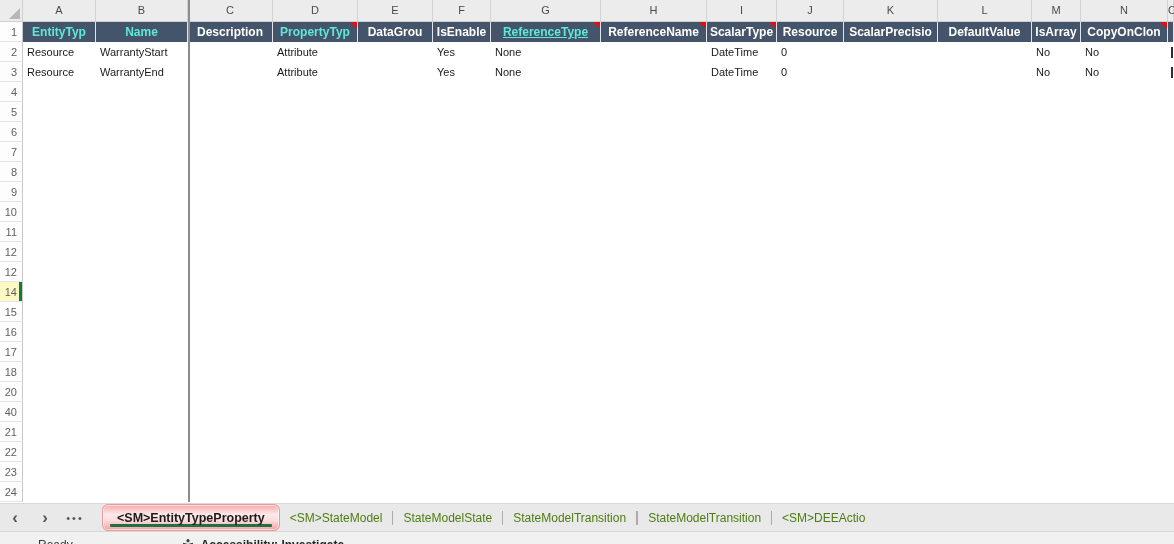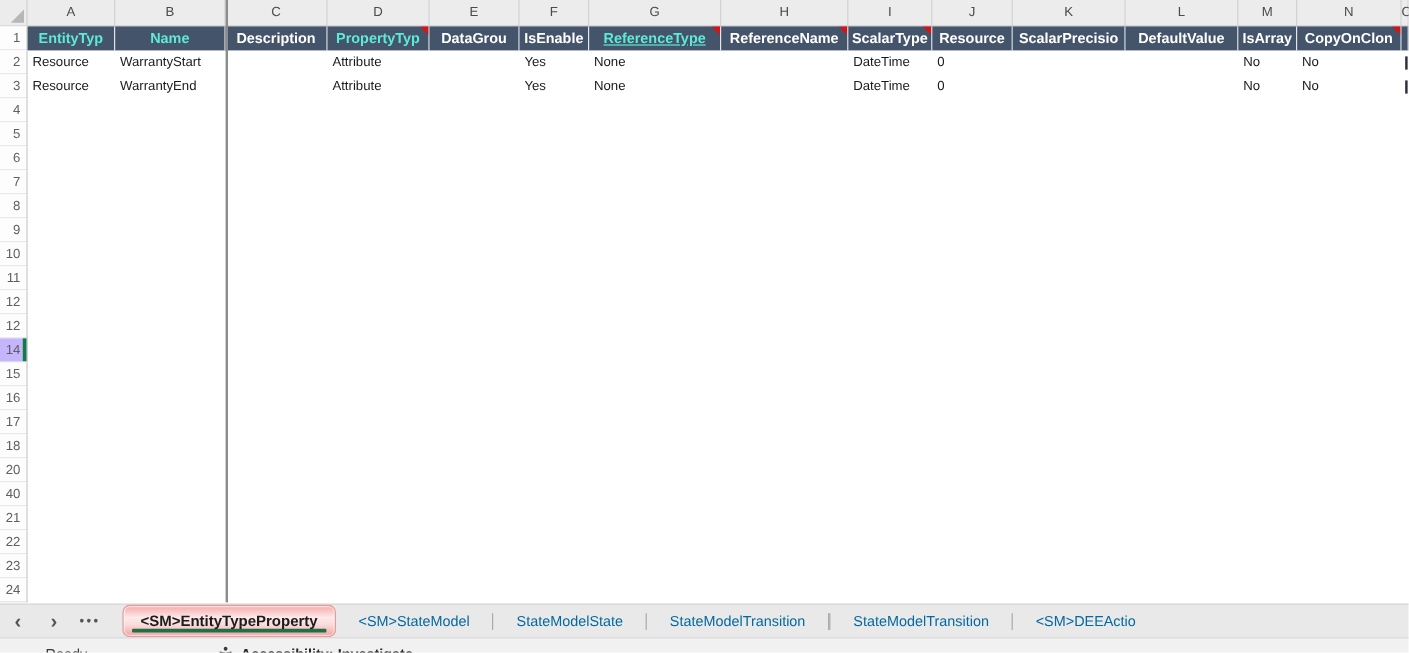--- a/index.html
+++ b/index.html
@@ -15,21 +15,21 @@
   #corner-cell .tri { position:absolute; right:2px; bottom:2px; width:0; height:0;
                       border-left:11px solid transparent; border-bottom:11px solid #b7b7b7; }
   .col-letter { position:absolute; top:0; height:21px; line-height:21px; text-align:center;
                 font-size:11px; color:#4a4a4a; border-right:1px solid #d2d2d2; }
 
   
   #row-numbers { position:absolute; left:0; top:22px; width:23px; }
   .row-num { position:relative; width:23px; height:20px; line-height:20px; text-align:right;
              padding-right:5px; font-size:11px; color:#5f5f5f; background:#fdfdfd;
              border-bottom:1px solid #e4e4e4; border-right:1px solid #c8c8c8; }
-  .row-num.active { background:#c4b5fd; }
+  .row-num.active { background:#fef9c3; }
   .row-num.active .stripe { position:absolute; right:0; top:0; width:3px; height:100%;
                             background:#107C41; }
 
   
   .hdr-cell { position:absolute; top:22px; height:20px; line-height:20px; background:#44546A;
               color:#fff; font-size:12px; font-weight:bold; text-align:center; overflow:hidden;
               white-space:nowrap; border-right:1px solid rgba(255,255,255,.85); }
   .hdr-cell.gold { color:#5eead4; }
   .hdr-cell .flag { position:absolute; top:0; right:0; width:0; height:0;
                     border-left:7px solid transparent; border-top:7px solid #e01010; }
@@ -50,21 +50,21 @@
   .nav-more { color:#555; font-size:11px; letter-spacing:2px; width:30px; text-align:center; }
   #active-tab { position:relative; margin-left:12px; height:27px; padding:0 14px;
                 display:flex; align-items:center; border-radius:6px;
                 background:linear-gradient(180deg,#f6a9a9 0%,#fde9e9 38%,#fbdcdc 62%,#f3a0a0 100%);
                 border:1px solid #e89b9b; box-shadow:0 0 0 1px rgba(255,255,255,.6) inset; }
   #active-tab .lbl { font-size:12.5px; font-weight:bold; color:#1c1c1c; white-space:nowrap;
                      position:relative; z-index:2; }
   #active-tab .underline { position:absolute; left:7px; right:7px; bottom:3px; height:3px;
                            background:#1E7145; border-radius:1px; }
   #inactive-tabs { display:flex; align-items:center; height:100%; }
-  .sheet-tab { font-size:12px; color:#0369a1; padding:0 19px; white-space:nowrap;
+  .sheet-tab { font-size:12px; color:#4d7c0f; padding:0 10px; white-space:nowrap;
                height:100%; display:flex; align-items:center; }
   .tab-div { width:1px; height:14px; background:#ababab; }
 
   
   #status-bar { position:absolute; left:0; top:531px; width:1174px; height:26px;
                 background:#f1f1f1; border-top:1px solid #d8d8d8; display:flex;
                 align-items:center; font-size:12px; color:#3a3a3a; }
   #status-ready { margin-left:38px; }
   #acc-group { margin-left:108px; display:flex; align-items:center; gap:6px; font-weight:bold; color:#262626; }
 </style>

